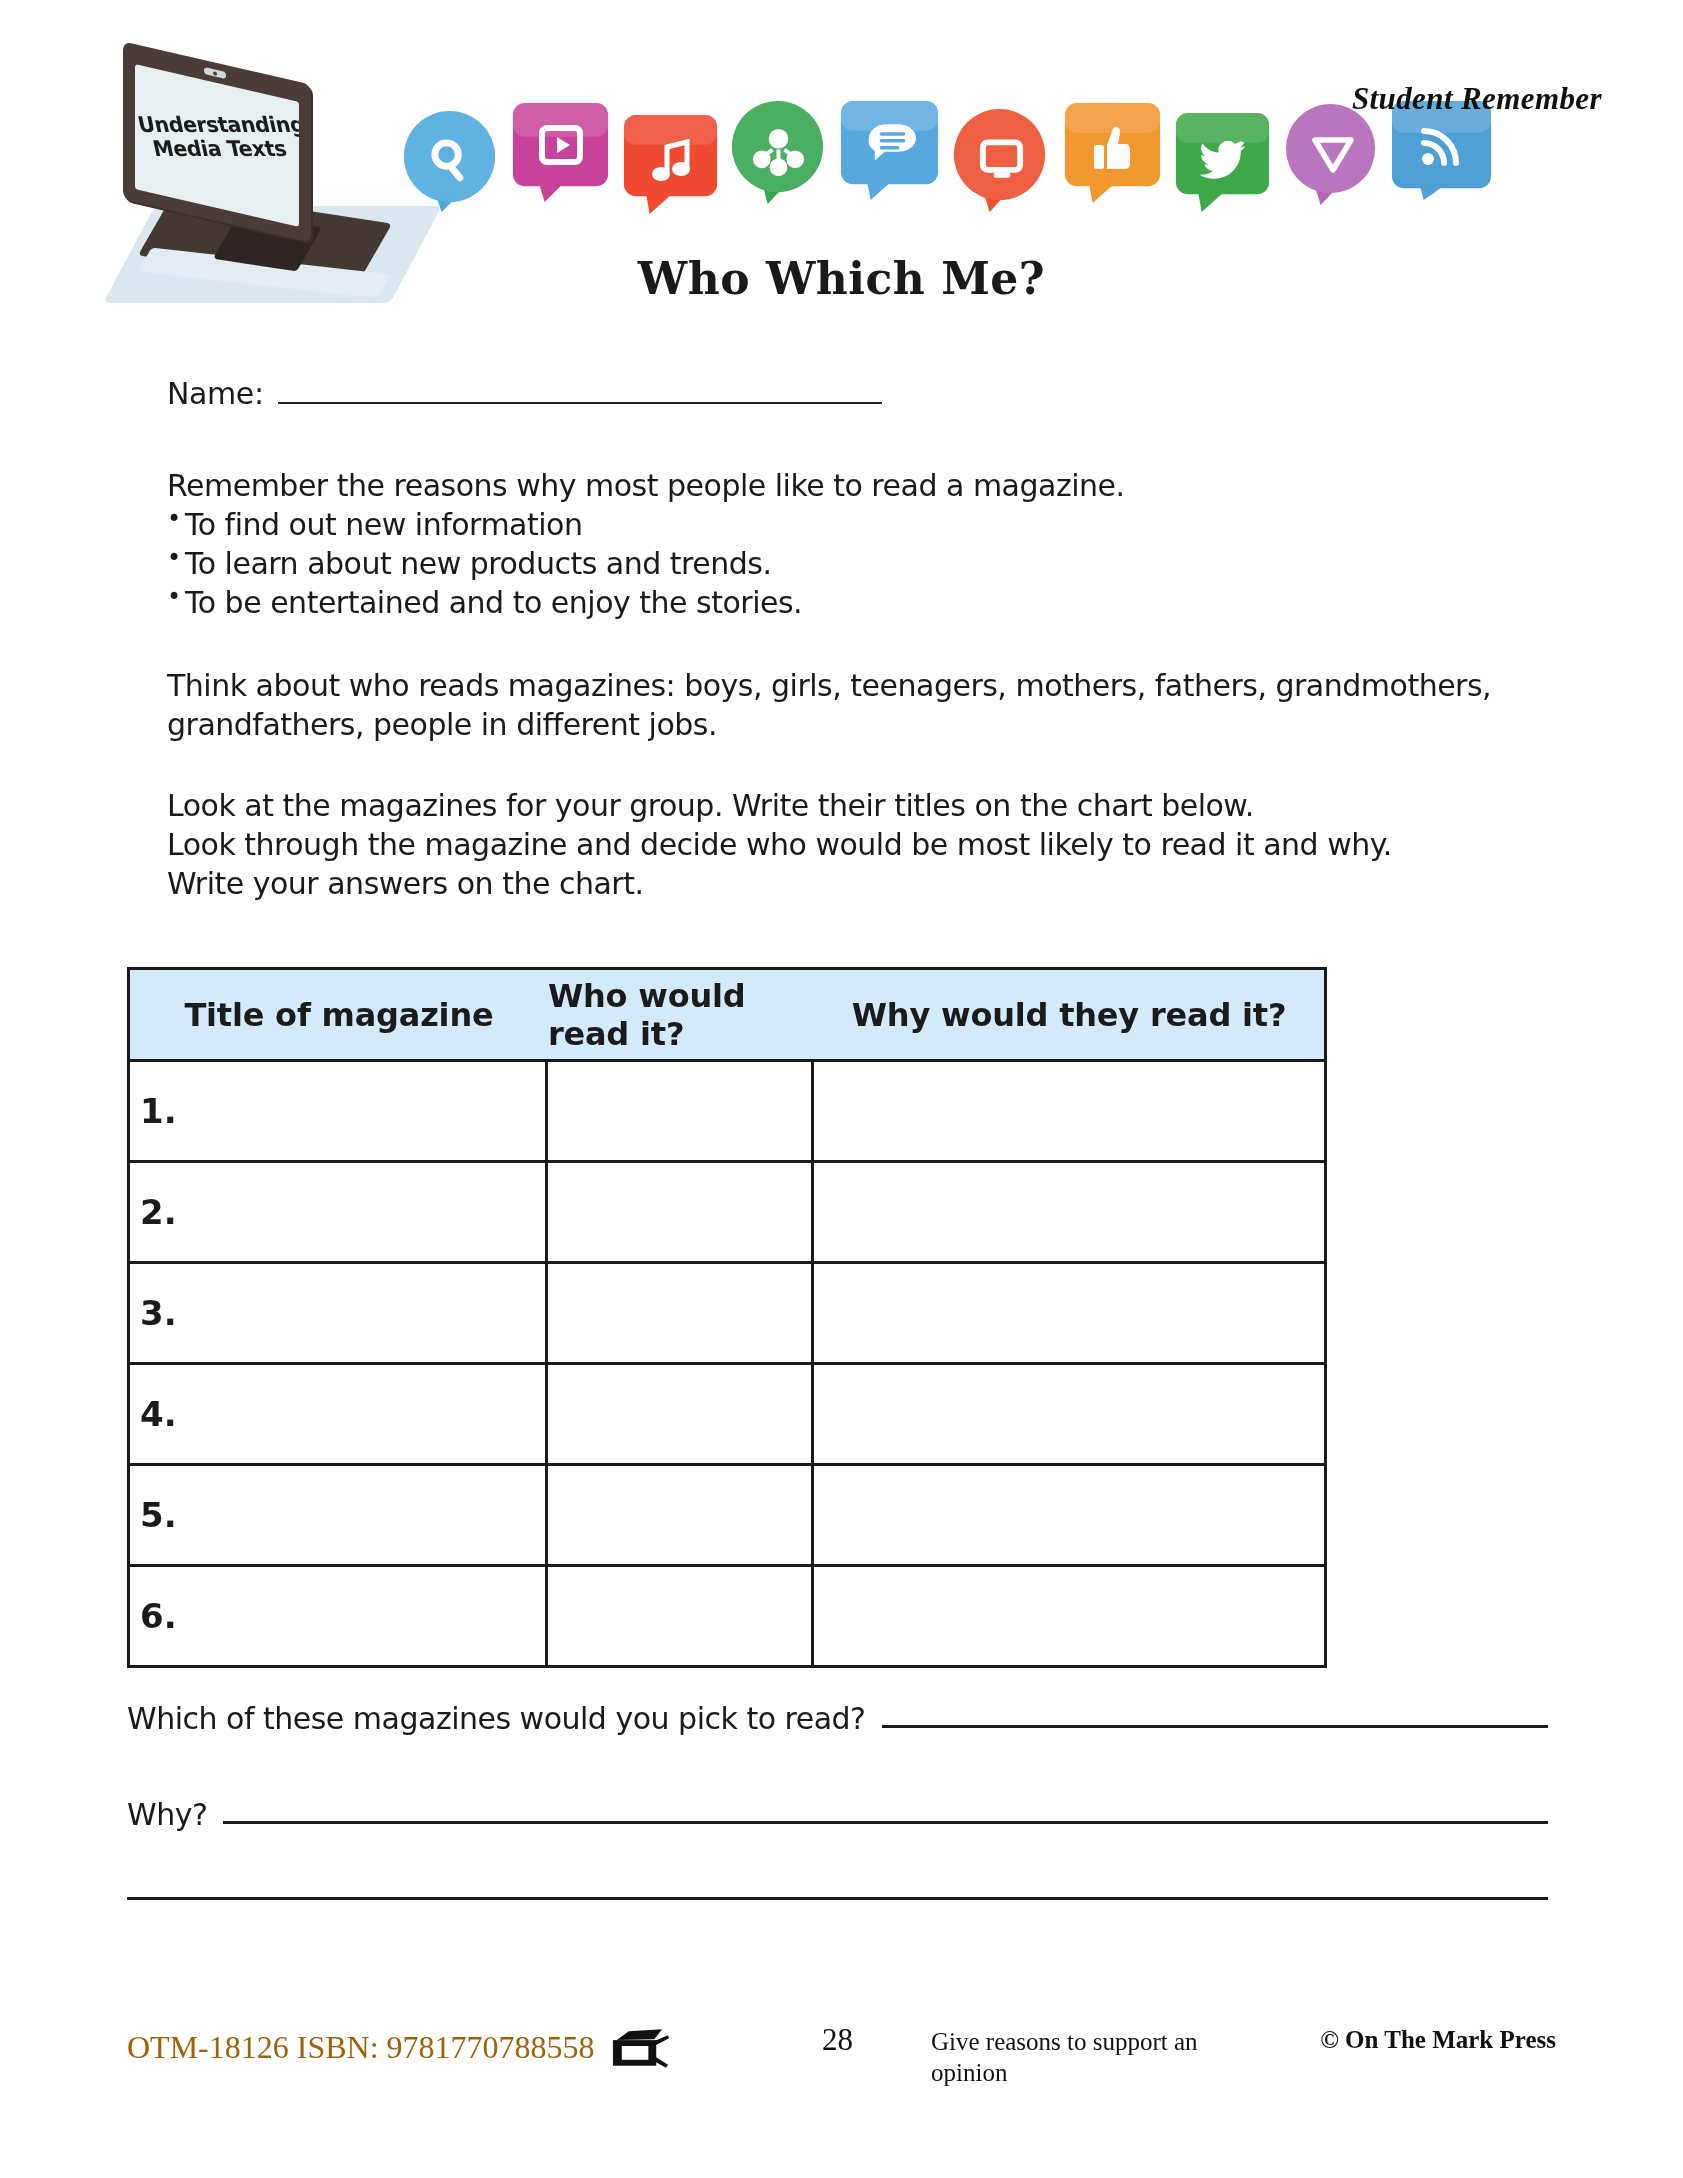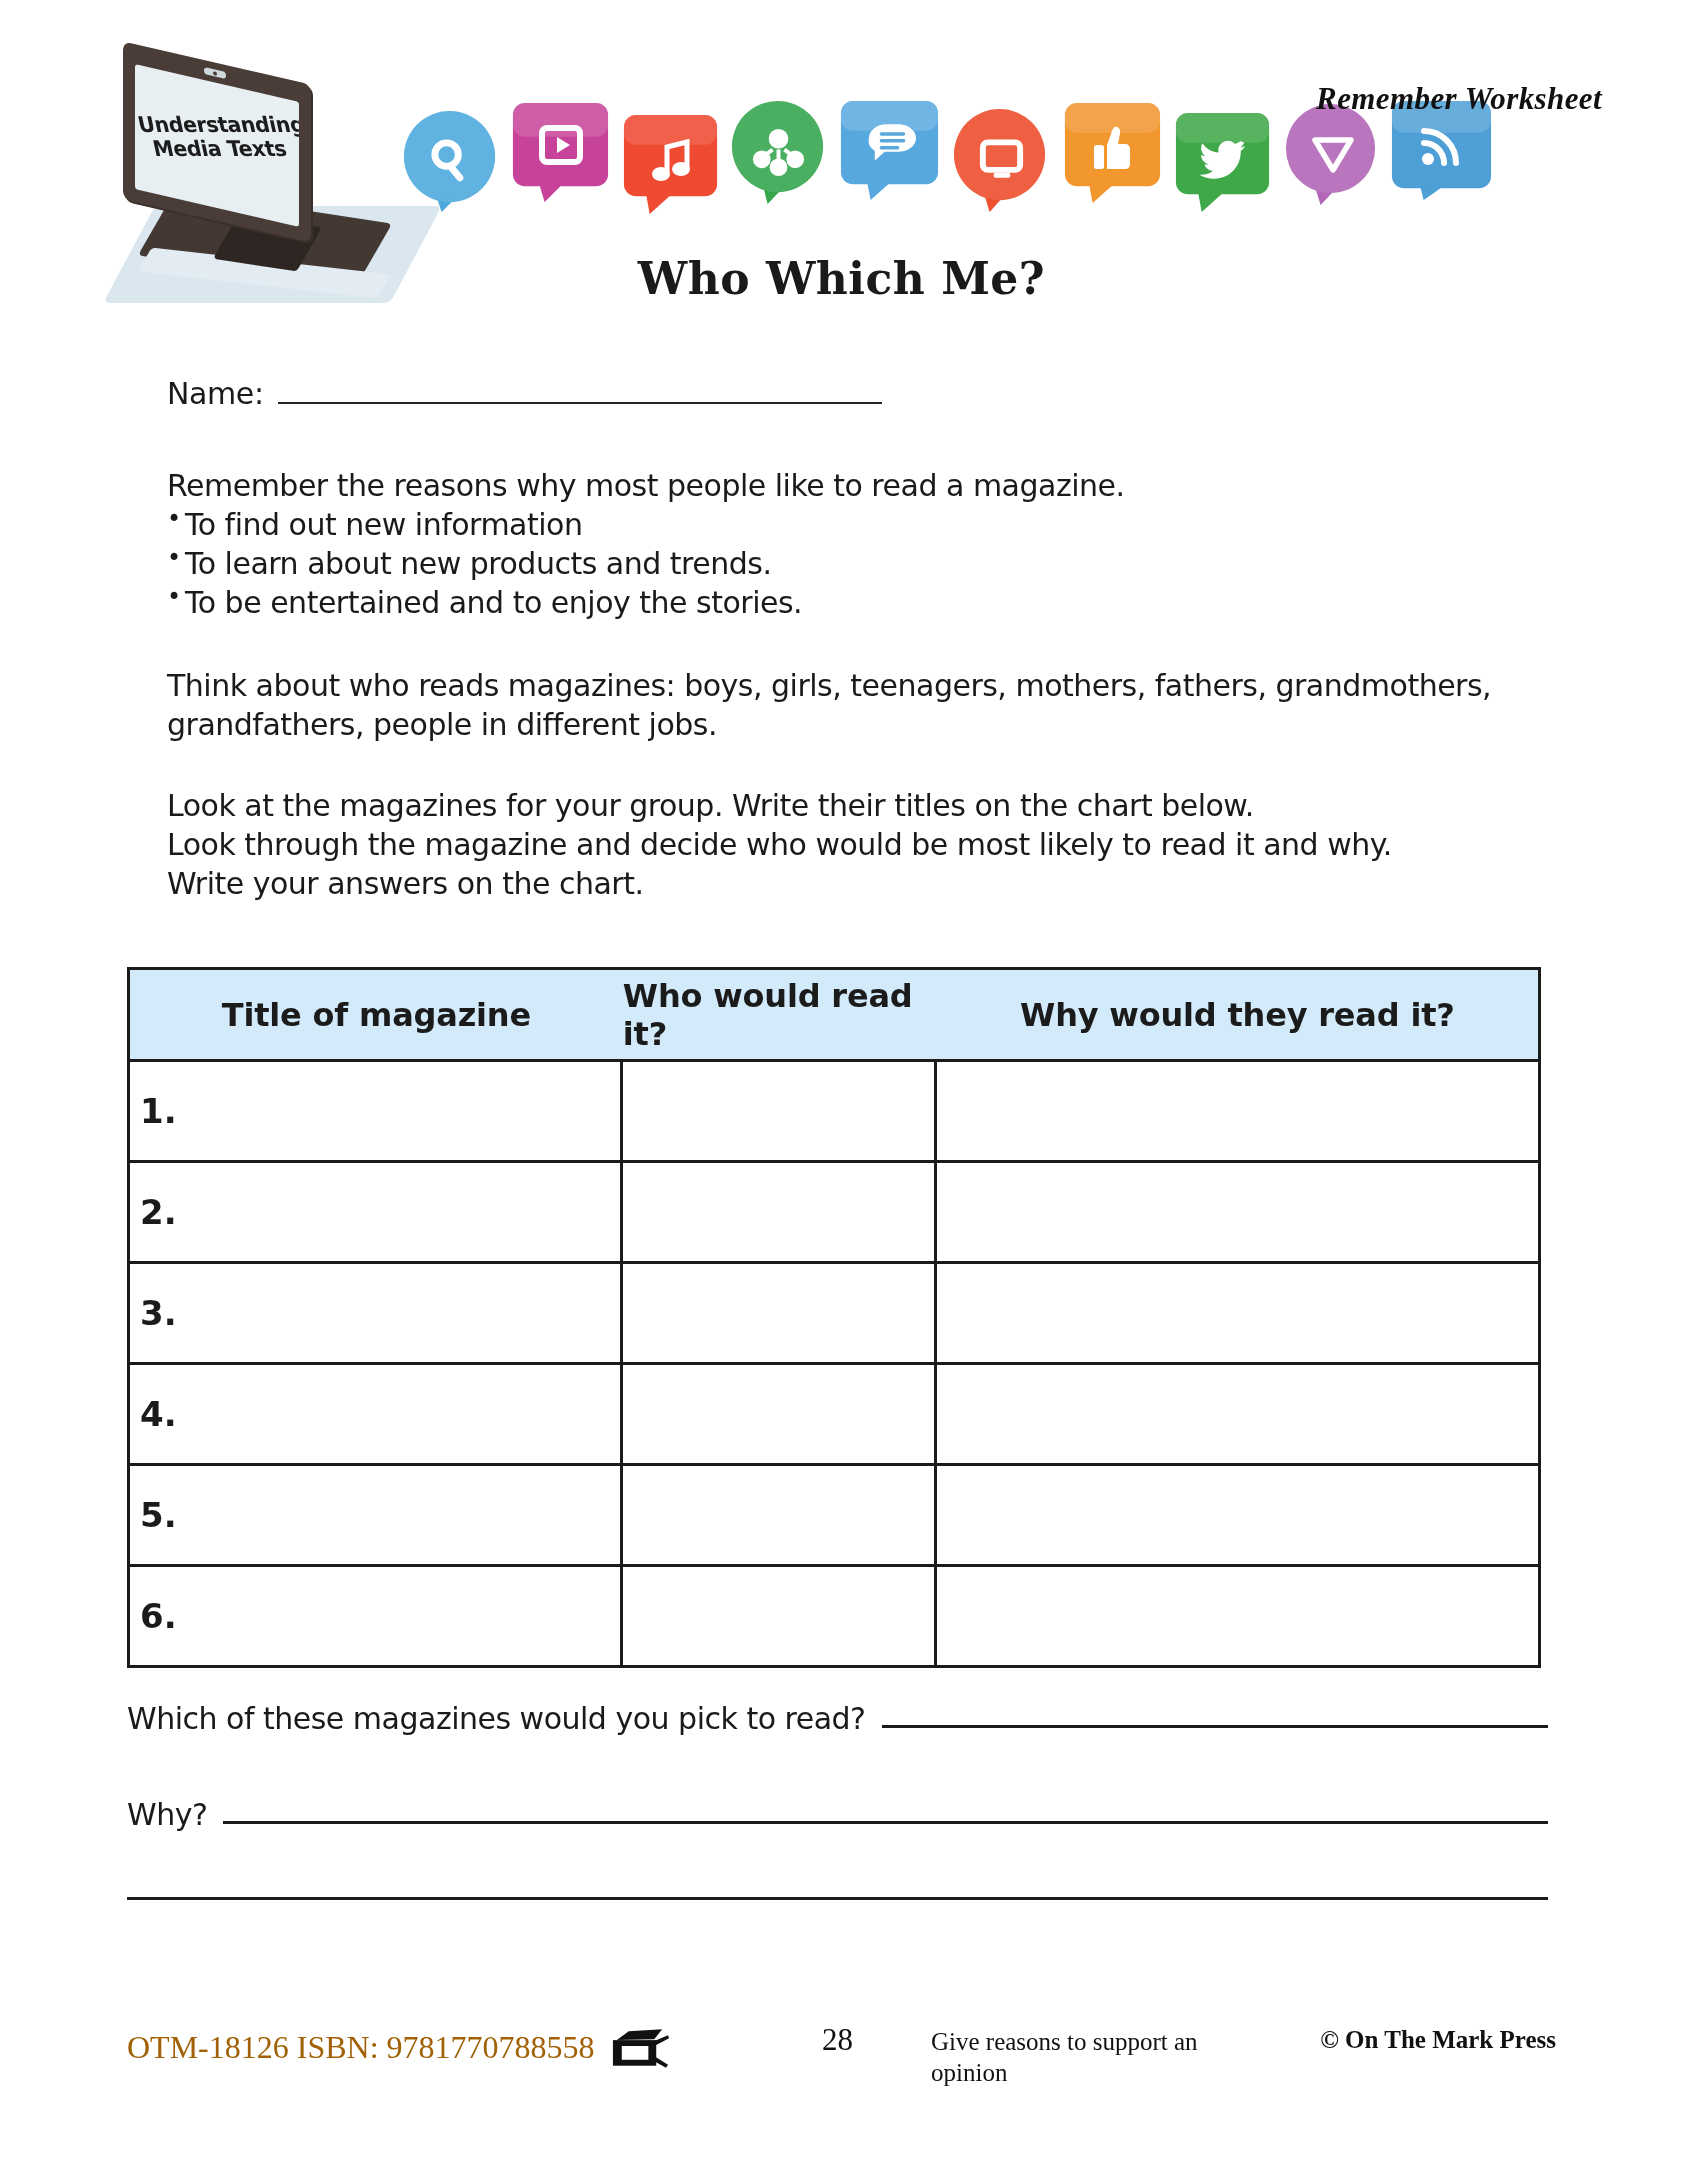--- a/index.html
+++ b/index.html
@@ -227,21 +227,21 @@
     font-size: 24px;
   }
   .gap-lg { height: 44px; }
   .gap-md { height: 42px; }
 
   
   .chart {
     position: absolute;
     left: 127px;
     top: 967px;
-    width: 1414px;
+    width: 1200px;
     border: 3px solid #1b1b1b;
     box-sizing: border-box;
     background: #fff;
   }
   .chart-head {
     display: flex;
     background: #d3eafa;
     border-bottom: 3px solid #1b1b1b;
     height: 89px;
   }
@@ -526,21 +526,21 @@
           <svg width="48" height="48" viewBox="0 0 48 48">
               <circle cx="10" cy="38" r="6" fill="#fff"></circle>
               <path d="M6 22 a20 20 0 0 1 20 20" fill="none" stroke="#fff" stroke-width="6" stroke-linecap="round"></path>
               <path d="M6 10 a32 32 0 0 1 32 32" fill="none" stroke="#fff" stroke-width="6" stroke-linecap="round"></path>
             </svg>
         </span>
       </div>
 
     </div>
 
-    <div class="student-worksheet">Remember Worksheet</div>
+    <div class="student-worksheet">Student Remember</div>
     <div class="page-title">Who Which Me?</div>
   </div>
 
   <div class="content">
 
     <div class="name-row">
       <span class="name-label">Name:</span>
       <span class="name-rule"></span>
     </div>
 

